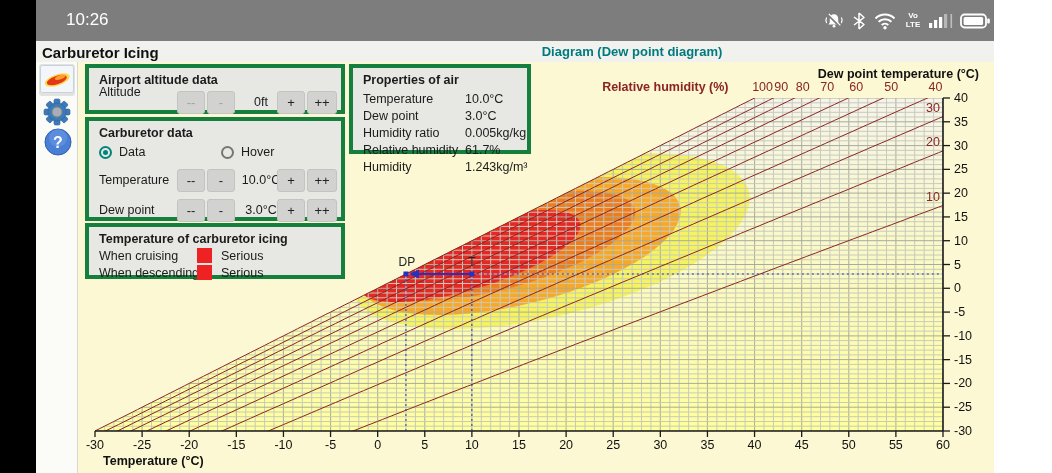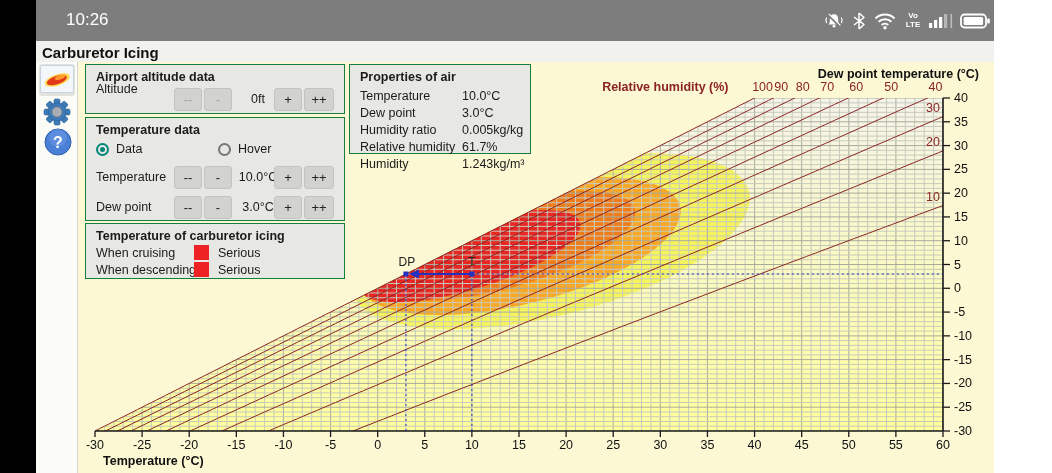--- a/index.html
+++ b/index.html
@@ -21,21 +21,21 @@
 
   
   #sidebar{left:36px;top:62px;width:42px;height:411px;background:#fbfbf8;border-right:1px solid #d6d6d2;box-sizing:border-box;}
   .side-btn{position:absolute;background:none;border:none;padding:0;cursor:pointer;}
   #side-btn-diagram{left:3px;top:2px;width:36px;height:32px;background:#e2e2df;border-radius:3px;}
 
   
   #chart-area{left:78px;top:62px;width:916px;height:411px;background:#fcf8d4;}
 
   
-  .panel{position:absolute;background:#e7e7e4;font-size:12.5px;color:#1b1b1b;border:1px solid #15803d;box-sizing:border-box;}
+  .panel{position:absolute;background:#e7e7e4;font-size:12.5px;color:#1b1b1b;border:4px solid #15803d;box-sizing:border-box;}
   .p-title{position:absolute;left:10px;top:5px;font-weight:bold;font-size:12.5px;white-space:nowrap;}
   .lbl{position:absolute;left:10px;white-space:nowrap;}
   .step{position:absolute;width:28px;height:23px;background:#d2d2d0;border:1px solid #c3c3c0;border-radius:3px;
         font-family:"Liberation Sans",sans-serif;font-size:13px;color:#222;text-align:center;line-height:20px;padding:0;cursor:pointer;}
   .step:disabled{color:#a2a29f;cursor:default;}
   .val{position:absolute;left:140px;width:64px;text-align:center;}
   .radio{position:absolute;display:flex;align-items:center;gap:7px;cursor:pointer;}
   .rc{width:13px;height:13px;border-radius:50%;box-sizing:border-box;position:relative;flex:none;}
   .rc-sel{border:2px solid #00857a;}
   .rc-sel::after{content:"";position:absolute;inset:2px;border-radius:50%;background:#00857a;}
@@ -85,20 +85,21 @@
   </div>
 
   <div id="nav-strip" class="abs">
     
     
     
   </div>
 
   <div id="title-bar" class="abs"></div>
   <span id="app-title" class="abs">Carburetor Icing</span>
+  <span id="page-title" class="abs" style="color:#007a7e">Diagram (Dew point diagram)</span>
 
   <div id="sidebar" class="abs">
     <button class="side-btn" id="side-btn-diagram">
       <svg width="34" height="28" viewBox="0 0 34 28">
         <rect x="0.5" y="0.5" width="33" height="27" rx="2" fill="#f3f7fb" stroke="#c6d3df"></rect>
         <g transform="rotate(-19 17 14)">
           <ellipse cx="17" cy="15" rx="13" ry="5.5" fill="#ffd84d"></ellipse>
           <ellipse cx="16.5" cy="15" rx="10.5" ry="4.2" fill="#e23818"></ellipse>
           <ellipse cx="20.5" cy="13.4" rx="5.6" ry="2.1" fill="#ff9c2e"></ellipse>
         </g>
@@ -439,21 +440,21 @@
     <div class="p-title">Airport altitude data</div>
     <span class="lbl" style="top:17px">Altitude</span>
     <button class="step" style="left:88px;top:23px" disabled="">--</button>
     <button class="step" style="left:118px;top:23px" disabled="">-</button>
     <span class="val" style="top:27px">0ft</span>
     <button class="step" style="left:188px;top:23px">+</button>
     <button class="step" style="left:218px;top:23px;width:30px">++</button>
   </div>
 
   <div class="panel" style="left:85px;top:117px;width:260px;height:104px">
-    <div class="p-title">Temperature data</div>
+    <div class="p-title">Carburetor data</div>
     <span class="radio" style="left:10px;top:24px">
       <span class="rc rc-sel"></span>
       <span>Data</span>
     </span>
     <span class="radio" style="left:132px;top:24px">
       <span class="rc rc-un"></span>
       <span>Hover</span>
     </span>
     <span class="lbl" style="top:52px">Temperature</span>
     <button class="step" style="left:88px;top:48px">--</button>

